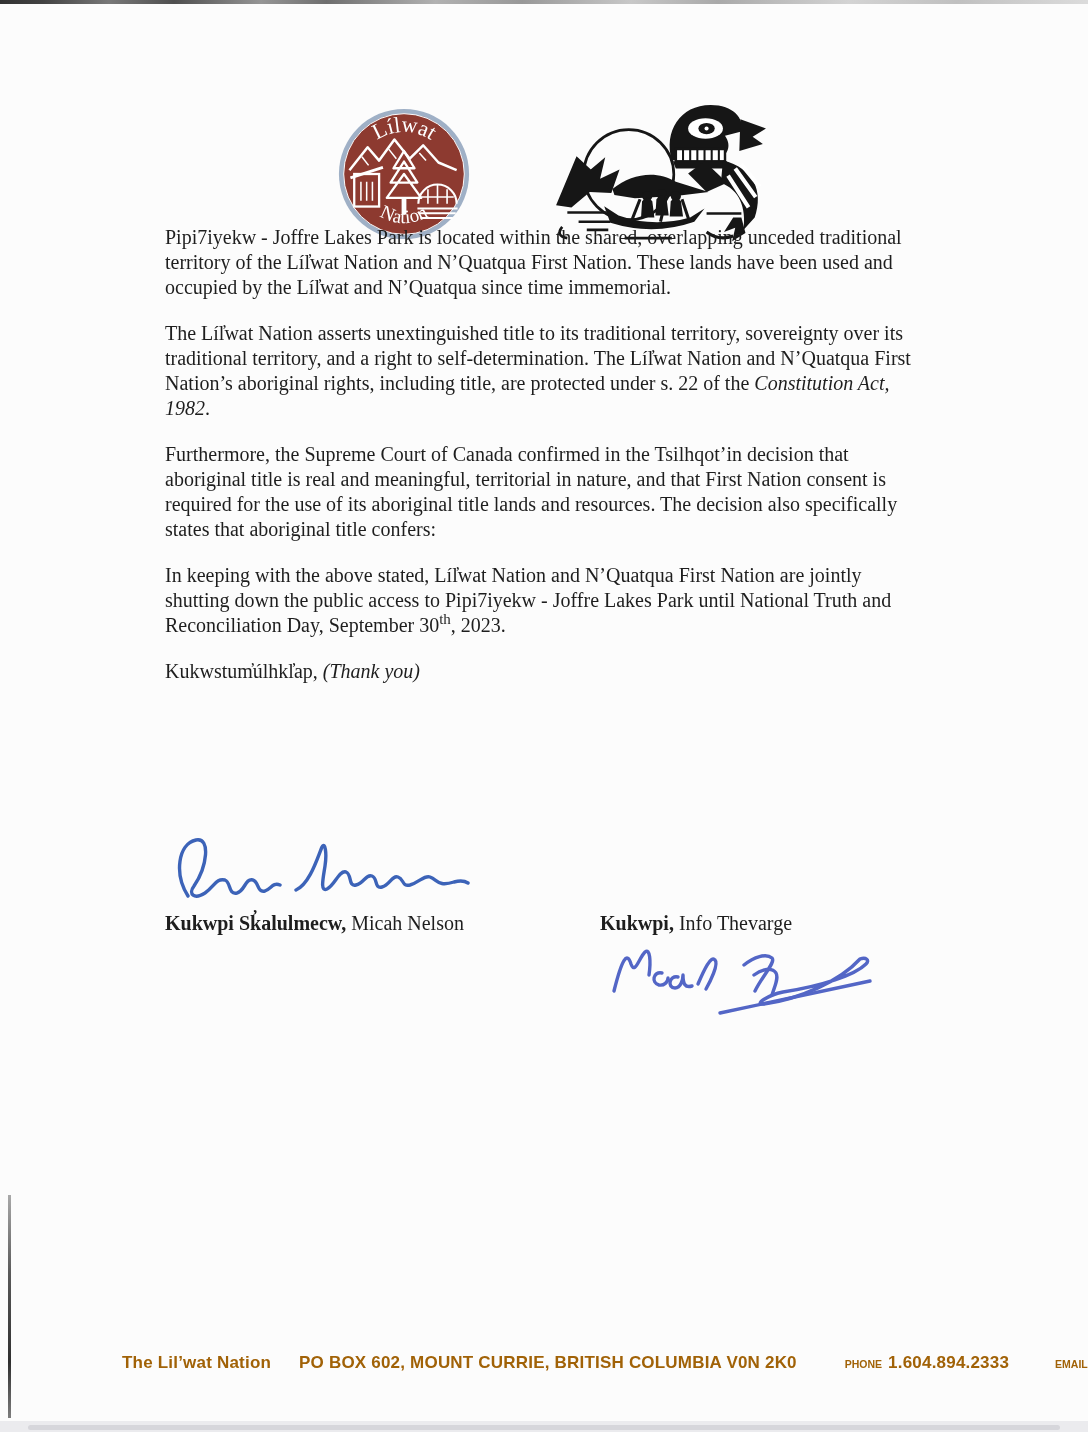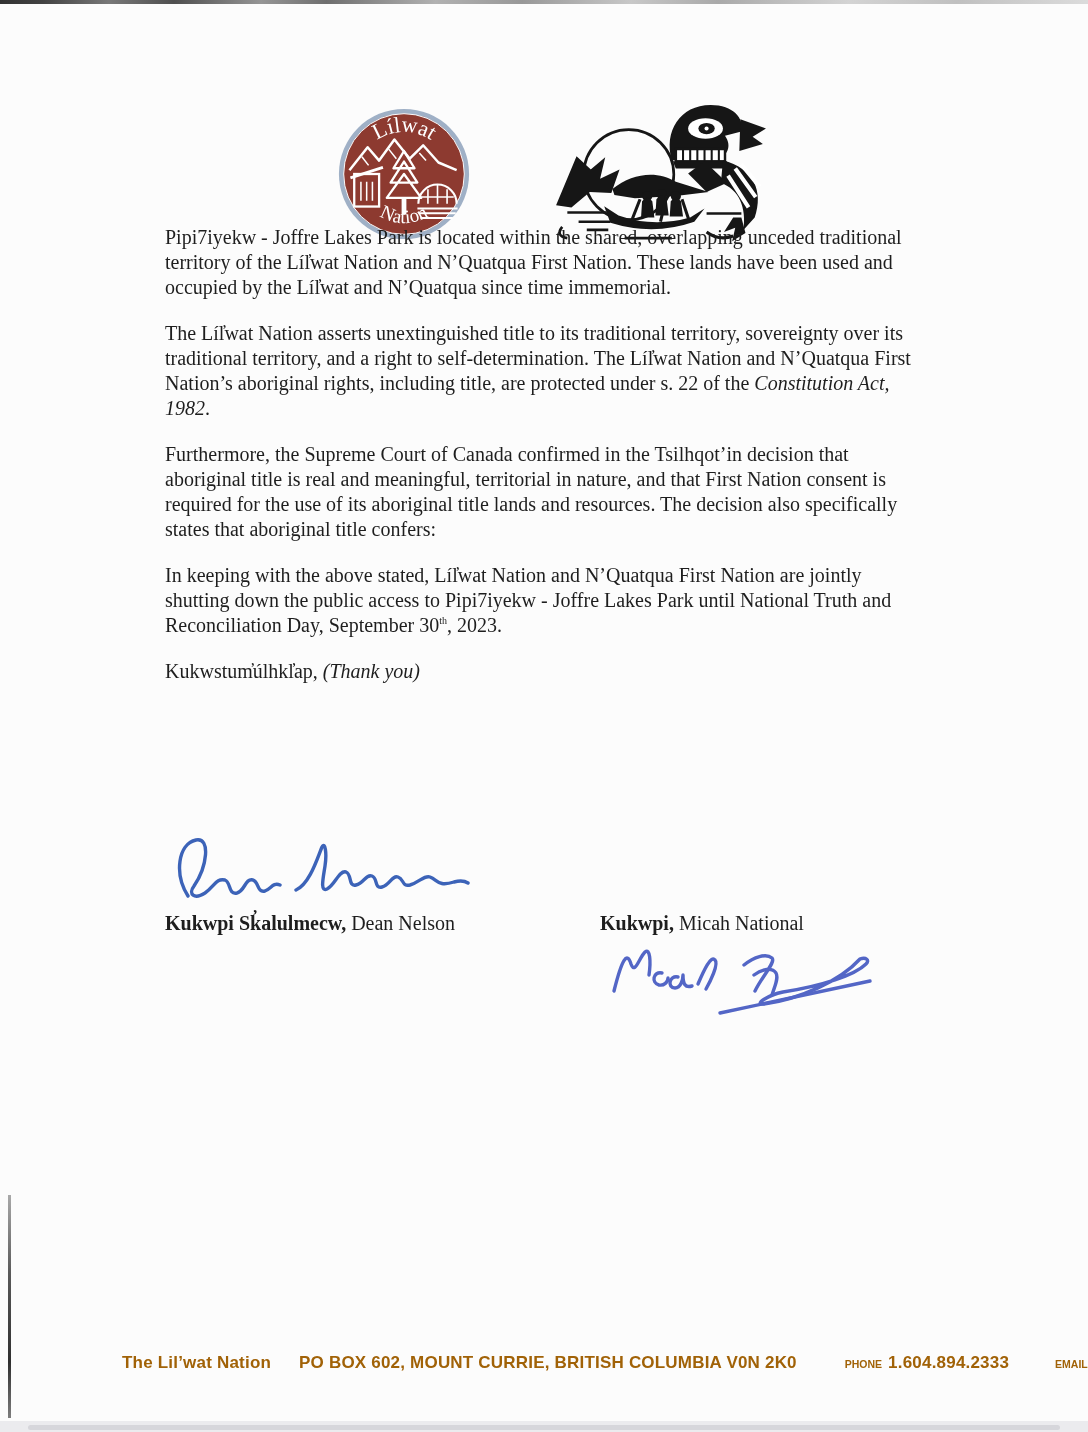--- a/index.html
+++ b/index.html
@@ -15,21 +15,21 @@
   .bottom-band{position:absolute;left:0;bottom:0;width:100%;height:11px;background:#ebebee;}
   .bottom-edge{position:absolute;left:28px;right:28px;bottom:2px;height:5px;border-radius:3px;background:#d6d6db;}
 
   
   .seal{position:absolute;left:337px;top:107px;}
   .artwork{position:absolute;left:553px;top:92px;}
 
   
   .body-col{position:absolute;left:165px;top:225px;width:752px;font-size:20px;line-height:25px;}
   .body-col p{margin:0 0 21px 0;}
-  .body-col sup{font-size:10px;vertical-align:super;line-height:0;}
+  .body-col sup{font-size:15px;vertical-align:super;line-height:0;}
   .closing{margin-top:24px;}
   em{font-style:italic;}
 
   
   .sig1{position:absolute;left:170px;top:830px;}
   .sig2{position:absolute;left:602px;top:933px;}
 
   
   .names{position:absolute;left:165px;top:911px;width:780px;font-size:20px;line-height:25px;}
   .names .who{position:absolute;top:0;white-space:nowrap;}
@@ -138,22 +138,22 @@
   </div>
 
   <svg class="sig1" width="300" height="88" viewBox="0 0 300 88">
     <g fill="none" stroke="#3c63b8" stroke-width="3.4" stroke-linecap="round" stroke-linejoin="round">
       <path d="M18 66 C 4 44 8 14 26 10 C 41 7 37 37 24 56 C 18 64 24 70 35 63 C 45 56 46 48 55 50 C 61 52 58 65 67 63 C 75 61 75 48 83 50 C 89 52 87 63 95 61 C 101 59 103 52 110 55"></path>
       <path d="M126 60 C 140 54 148 26 152 17 C 155 11 157 23 155 36 C 153 49 150 62 157 59 C 165 55 169 40 176 42 C 182 44 178 57 186 55 C 194 53 196 44 202 46 C 208 48 204 59 212 57 C 220 55 222 45 228 47 C 234 49 232 57 240 55 C 250 52 254 45 260 47 C 268 50 268 57 284 52 C 291 50 295 51 298 53"></path>
     </g>
   </svg>
 
   <div class="names">
-    <span class="who left"><b>Kukwpi Sk̓alulmecw,</b><span> Dean Nelson</span></span>
-    <span class="who right"><b>Kukwpi,</b><span> Micah National</span></span>
+    <span class="who left"><b>Kukwpi Sk̓alulmecw,</b><span> Micah Nelson</span></span>
+    <span class="who right"><b>Kukwpi,</b><span> Info Thevarge</span></span>
   </div>
 
   <svg class="sig2" width="278" height="85" viewBox="0 0 278 85">
     <g fill="none" stroke="#5366c6" stroke-width="3.4" stroke-linecap="round" stroke-linejoin="round">
       <path d="M12 58 C 20 26 25 18 29 31 C 33 42 37 25 43 19 C 48 15 49 28 47 42"></path>
       <path d="M60 40 C 51 38 49 50 57 52 C 62 53 66 49 66 45"></path>
       <path d="M76 44 C 67 42 65 55 73 55 C 79 55 81 46 81 42 C 81 51 83 55 90 53"></path>
       <path d="M96 51 C 102 37 109 22 113 27 C 117 31 108 49 104 56"></path>
       <path d="M142 32 C 152 24 164 20 170 25 C 174 29 161 42 153 58"></path>
       <path d="M152 42 C 160 36 170 34 174 40 C 177 45 172 55 170 62"></path>

